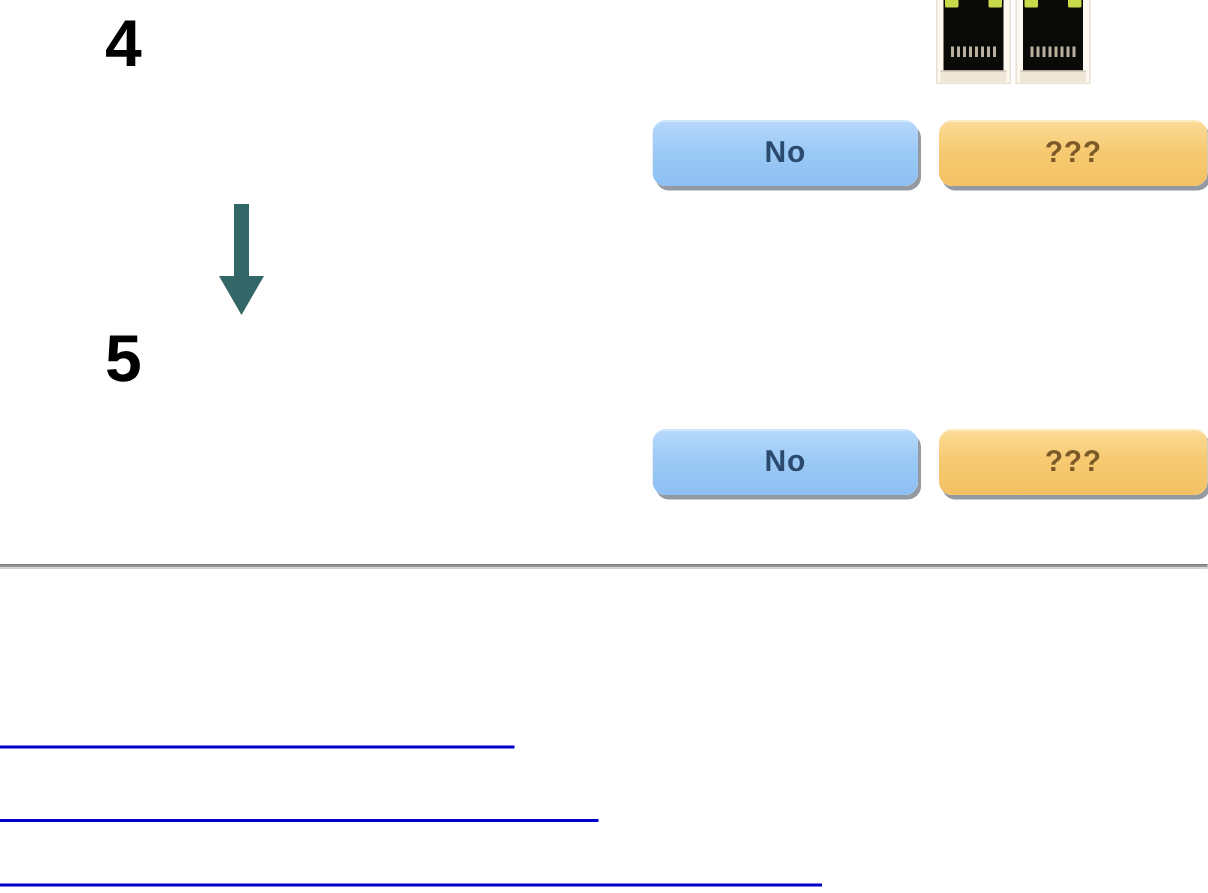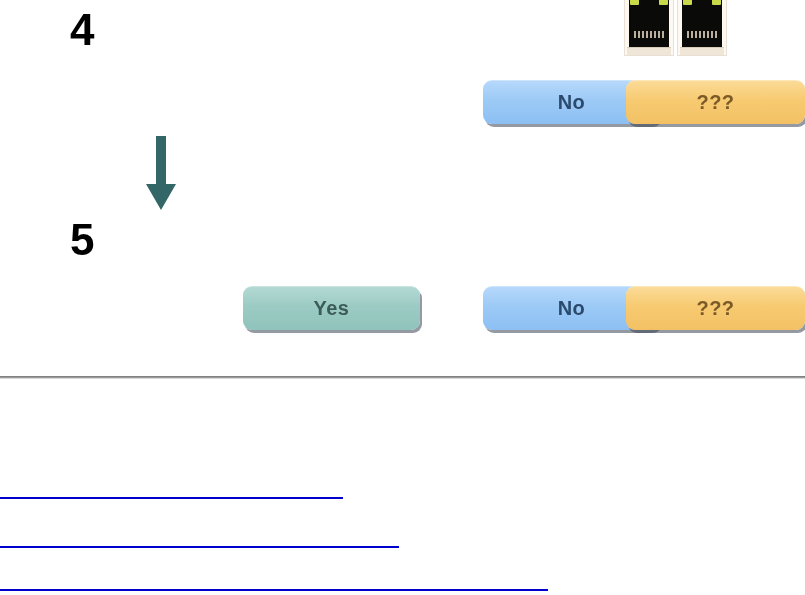--- a/index.html
+++ b/index.html
@@ -136,21 +136,20 @@
 
   .btn-yes {
     background: linear-gradient(to bottom, #b3d9d3 0%, #9ccbc4 45%, #8fc3bb 100%);
     border-top: 1px solid #c9e4df;
     color: #3c5c5a;
   }
   .btn-no {
     background: linear-gradient(to bottom, #b6d8fb 0%, #9ccaf6 45%, #8dbff3 100%);
     border-top: 1px solid #cde4fd;
     color: #2b4a6d;
-    margin-left: 48px;
   }
   .btn-unknown {
     background: linear-gradient(to bottom, #fbdb97 0%, #f7ca71 45%, #f3c164 100%);
     border-top: 1px solid #fde8bb;
     color: #7b5a28;
   }
 
   
   #btn-row4-no      { left: 435px; top: 80px;  width: 177px; }
   #btn-row4-unknown { left: 626px; top: 80px;  width: 179px; }
@@ -244,23 +243,20 @@
   </div>
 
   <div class="btn btn-no" id="btn-row4-no">
     <span class="btn-label">No</span>
   </div>
 
   <div class="btn btn-unknown" id="btn-row4-unknown">
     <span class="btn-label">???</span>
   </div>
 
-  <div class="btn btn-yes" id="btn-row5-yes">
-    <span class="btn-label">Yes</span>
-  </div>
 
   <div class="btn btn-no" id="btn-row5-no">
     <span class="btn-label">No</span>
   </div>
 
   <div class="btn btn-unknown" id="btn-row5-unknown">
     <span class="btn-label">???</span>
   </div>
 
   <div class="footer-rule"></div>

